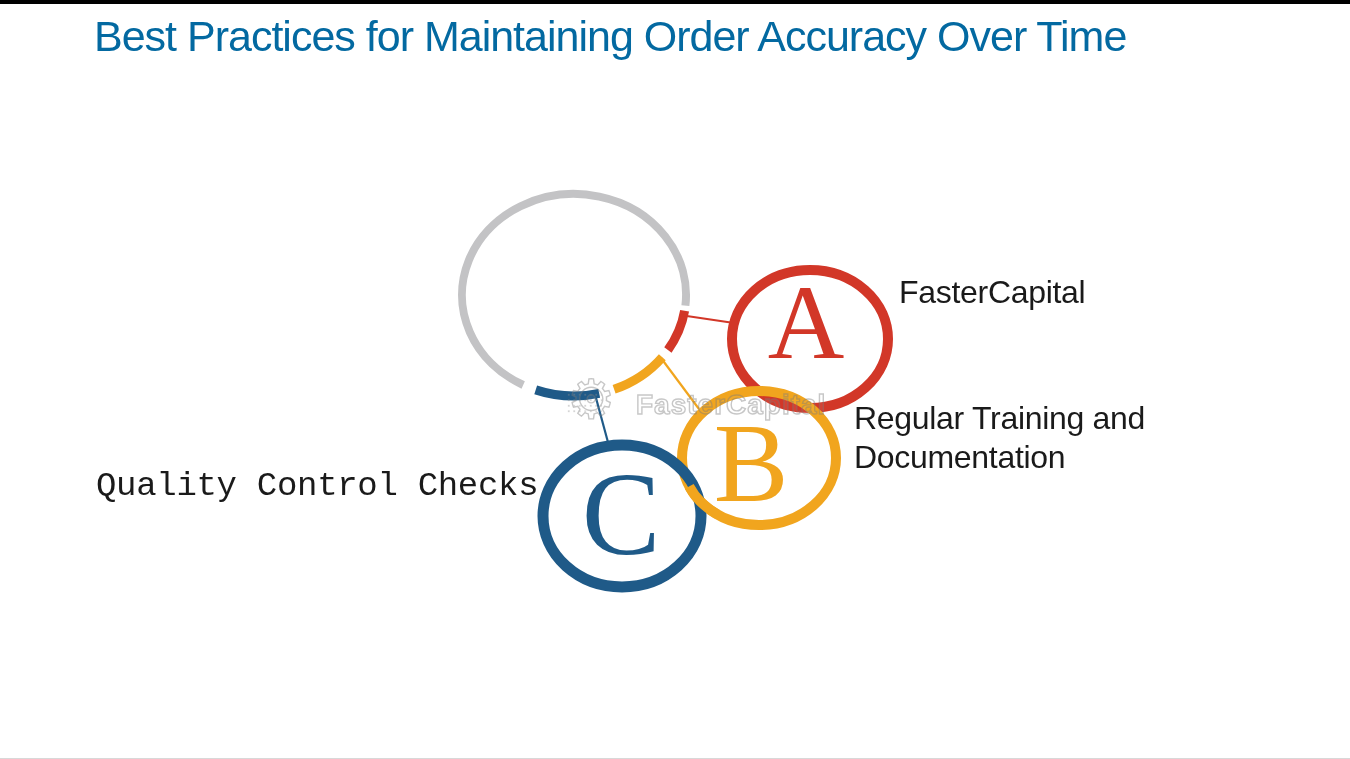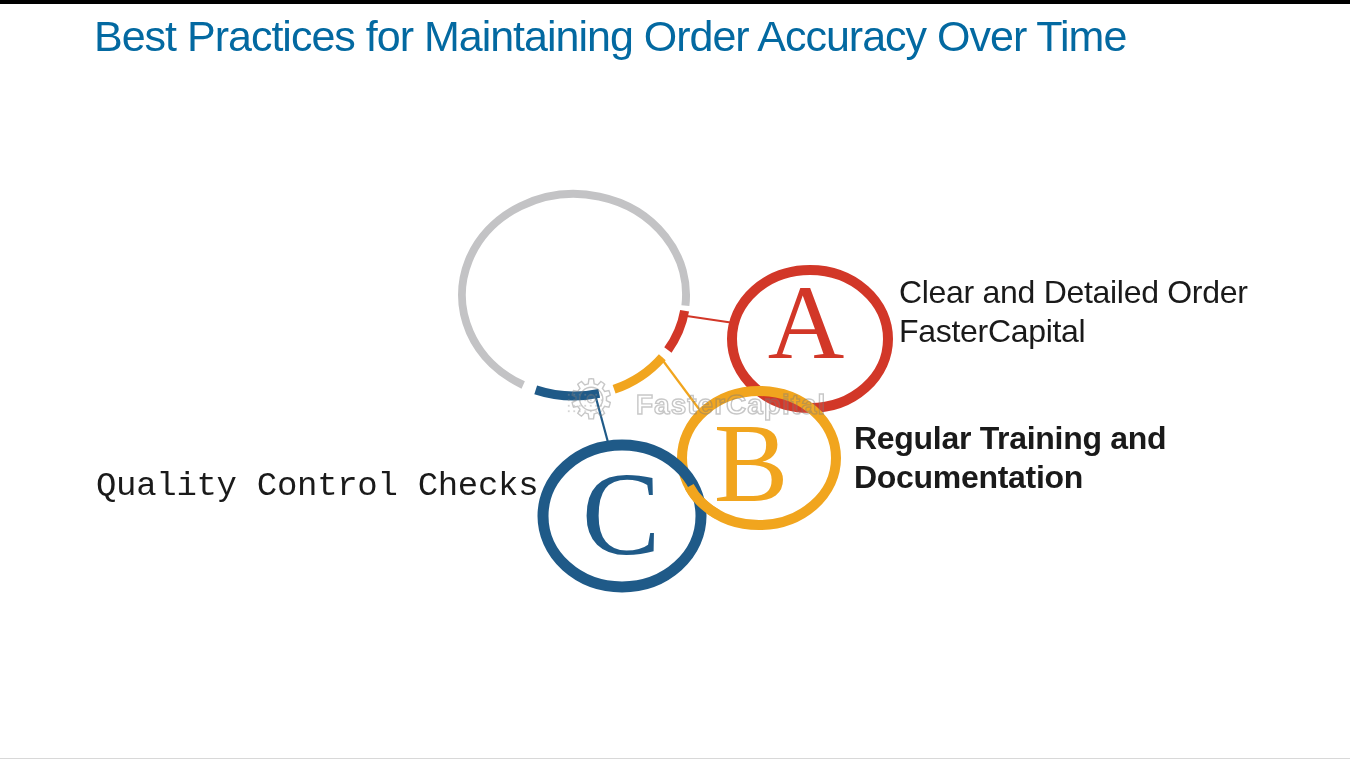--- a/index.html
+++ b/index.html
@@ -21,21 +21,21 @@
     font-size:43px;line-height:46px;letter-spacing:-1px;
     color:#0369a1;white-space:nowrap;
   }
   .diagram-svg{position:absolute;left:0;top:0;}
   .item-label{
     position:absolute;
     font-size:32px;line-height:38.5px;letter-spacing:-0.3px;
     color:#1a1a1a;white-space:nowrap;
   }
   .label-a{left:899px;top:273px;}
-  .label-b{left:854px;top:419px;font-weight:bold;}
+  .label-b{left:854px;top:399px;}
   .label-c{left:96px;top:467px;font-size:34px;font-family:Liberation Mono, monospace;}
   .watermark{position:absolute;left:0;top:0;width:1350px;height:759px;pointer-events:none;opacity:0.5;}
   .wm-dots{
     position:absolute;left:566px;top:392px;width:36px;height:22px;
     background-image:radial-gradient(#8f8f8f 1.1px, transparent 1.3px);
     background-size:5.5px 5.5px;opacity:.75;
   }
   .wm-gear{
     position:absolute;left:567px;top:371px;
     font-family:"DejaVu Sans", sans-serif;
@@ -80,21 +80,20 @@
     <ellipse cx="622" cy="516" rx="79" ry="71" fill="none" stroke-width="11" stroke="#1F5A88"></ellipse>
 
     <path d="M 689.2 486.3 A 77 67 0 0 0 717.1 514.2" fill="none" stroke-width="10" stroke="#F1A51E"></path>
 
     <text class="ring-letter" x="806" y="358" font-size="106" text-anchor="middle" fill="#D23728">A</text>
     <text class="ring-letter" x="751" y="501" font-size="112" text-anchor="middle" fill="#F1A51E">B</text>
     <text class="ring-letter" x="621" y="554" font-size="118" text-anchor="middle" fill="#1F5A88">C</text>
   </svg>
 
   <div class="item-label label-a">
-    <div>Clear and Detailed Order</div>
     <div>FasterCapital</div>
   </div>
   <div class="item-label label-b">
     <div>Regular Training and</div>
     <div>Documentation</div>
   </div>
   <div class="item-label label-c">
     <div>Quality Control Checks</div>
   </div>
 

